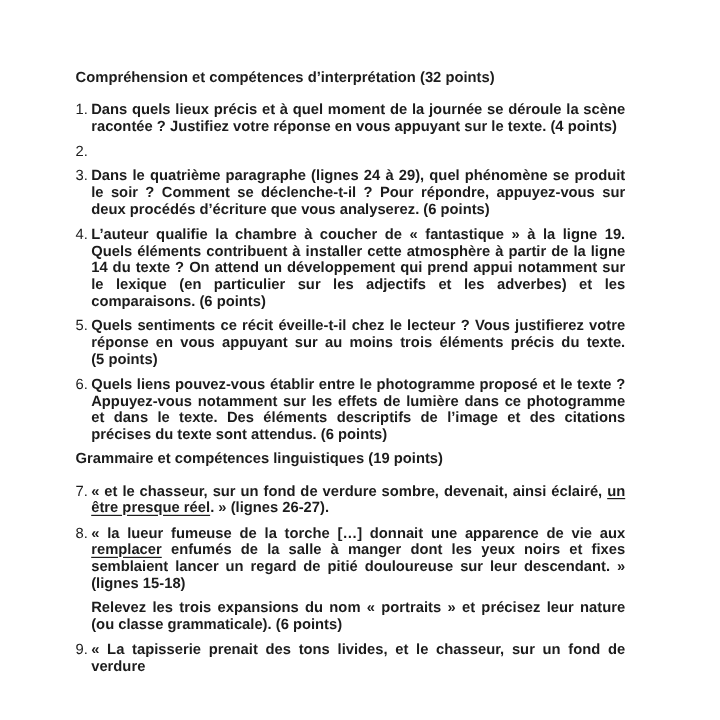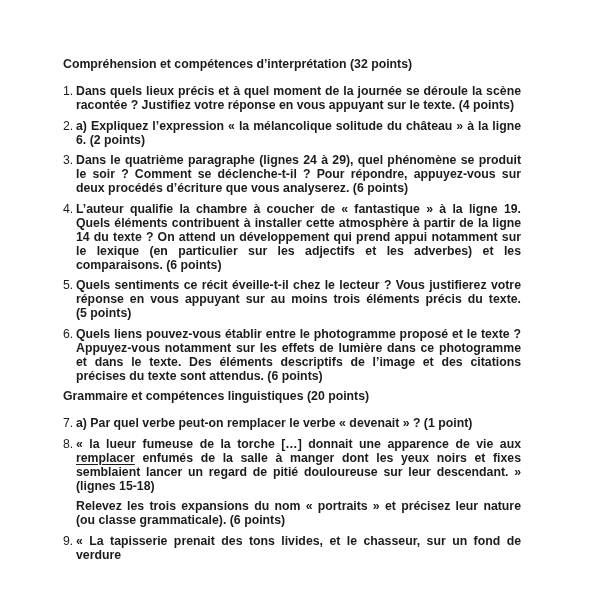--- a/index.html
+++ b/index.html
@@ -52,21 +52,20 @@
   <div class="q">
     <span class="num">1.</span>
     <div class="qbody">
         <p class="para">Dans quels lieux précis et à quel moment de la journée se déroule la scène racontée&nbsp;? Justifiez votre réponse en vous appuyant sur le texte. (4&nbsp;points)</p>
       </div>
   </div>
 
   <div class="q">
     <span class="num">2.</span>
     <div class="qbody">
-      <p class="para">a) Expliquez l’expression «&nbsp;la mélancolique solitude du château&nbsp;» à la ligne 6. (2&nbsp;points)</p>
     </div>
   </div>
 
   <div class="q">
     <span class="num">3.</span>
     <div class="qbody">
         <p class="para">Dans le quatrième paragraphe (lignes 24 à 29), quel phénomène se produit le soir&nbsp;? Comment se déclenche-t-il&nbsp;? Pour répondre, appuyez-vous sur deux procédés d’écriture que vous analyserez. (6&nbsp;points)</p>
       </div>
   </div>
 
@@ -84,26 +83,26 @@
       </div>
   </div>
 
   <div class="q">
     <span class="num">6.</span>
     <div class="qbody">
         <p class="para">Quels liens pouvez-vous établir entre le photogramme proposé et le texte&nbsp;? Appuyez-vous notamment sur les effets de lumière dans ce photogramme et dans le texte. Des éléments descriptifs de l’image et des citations précises du texte sont attendus. (6&nbsp;points)</p>
       </div>
   </div>
 
-  <h2 class="heading">Grammaire et compétences linguistiques (20 points)</h2>
+  <h2 class="heading">Grammaire et compétences linguistiques (19 points)</h2>
 
   <div class="q">
     <span class="num">7.</span>
     <div class="qbody">
-      <p class="para">a) Par quel verbe peut-on remplacer le verbe «&nbsp;devenait&nbsp;»&nbsp;? (1&nbsp;point)</p>
+      <p class="para"><span>«&nbsp;et le chasseur, sur un fond de verdure sombre, devenait, ainsi éclairé, </span><span class="u">un être presque réel</span><span>.&nbsp;» (lignes 26-27).</span></p>
     </div>
   </div>
 
   <div class="q">
     <span class="num">8.</span>
     <div class="qbody">
       <p class="para"><span>«&nbsp;la lueur fumeuse de la torche […] donnait une apparence de vie aux </span><span class="u">remplacer</span><span> enfumés de la salle à manger dont les yeux noirs et fixes semblaient lancer un regard de pitié douloureuse sur leur descendant.&nbsp;» (lignes 15-18)</span></p>
       <p class="para">Relevez les trois expansions du nom «&nbsp;portraits&nbsp;» et précisez leur nature (ou classe grammaticale). (6&nbsp;points)</p>
     </div>
   </div>

